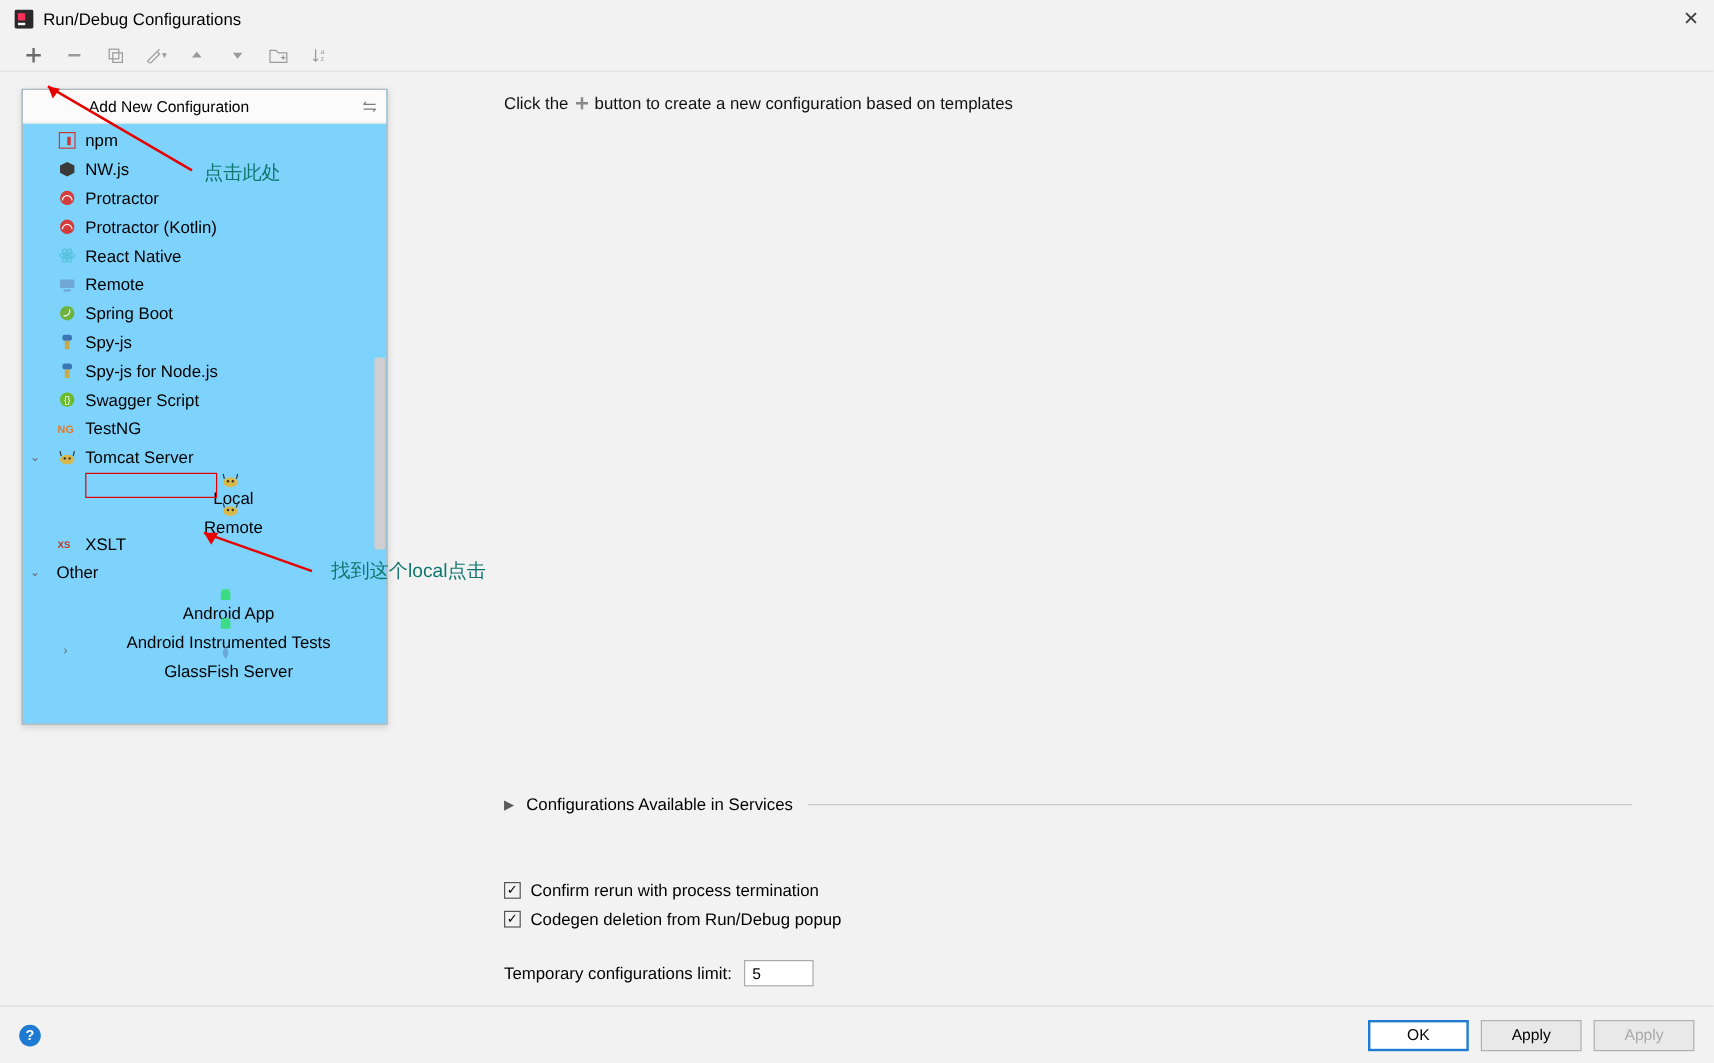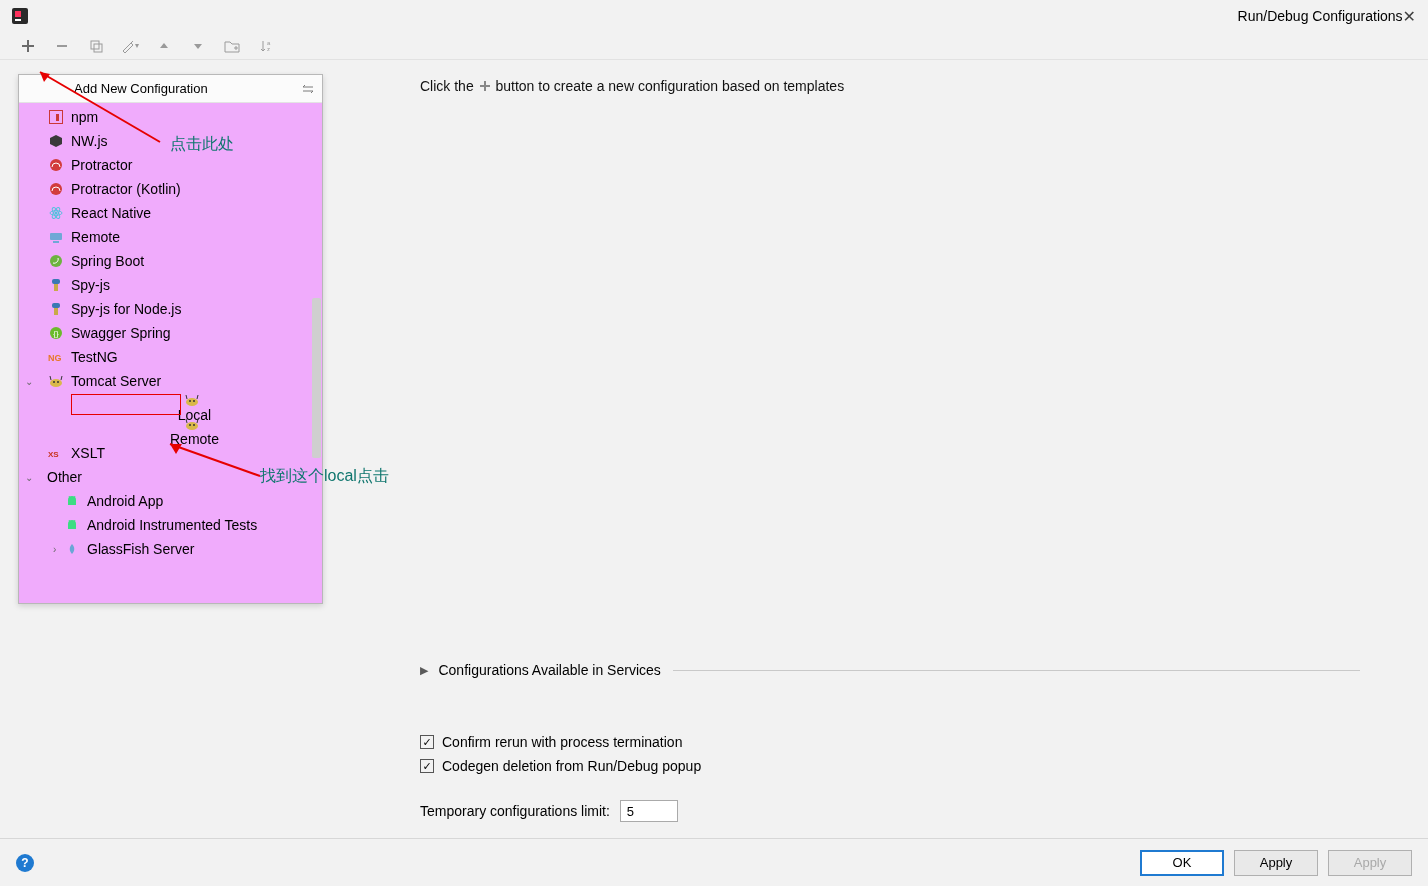--- a/index.html
+++ b/index.html
@@ -1,33 +1,33 @@
 <!DOCTYPE html>
 <html><head>
 <meta charset="utf-8">
 <style>
   * { box-sizing: border-box; }
   html, body { margin: 0; padding: 0; font-family: "Segoe UI", "Microsoft YaHei", Tahoma, sans-serif; font-size: 13px; color: #000; background: #f2f2f2; width: 1428px; height: 886px; overflow: hidden; }
-  .titlebar { height: 32px; display: flex; align-items: center; padding: 0 12px; background: #f2f2f2; text-align: right; }
+  .titlebar { height: 32px; display: flex; align-items: center; padding: 0 12px; background: #f2f2f2; }
   .titlebar .app-icon { width: 16px; height: 16px; margin-right: 8px; display:inline-block; }
   .titlebar .title { flex: 1; font-size: 14px; }
   .titlebar .close { font-size: 16px; cursor: pointer; color:#404040; }
   .toolbar { height: 28px; display: flex; align-items: center; gap: 14px; padding: 0 18px; border-bottom: 1px solid #e2e2e2; }
   .toolbar .tb-btn { width: 20px; height: 20px; display: inline-flex; align-items: center; justify-content: center; color: #8a8a8a; cursor: pointer; }
   .toolbar .tb-btn.add { color: #6b6b6b; }
   .body { display: flex; height: calc(100% - 32px - 28px - 48px); position: relative; }
   .left-col { width: 420px; position: relative; }
   .right-col { flex: 1; padding: 18px 0 10px 0; position: relative; }
-  .dropdown { position: absolute; left: 18px; top: 14px; width: 305px; height: 530px; background: #f0abfc; border: 1px solid #b8b8b8; box-shadow: 0 2px 6px rgba(0,0,0,0.15); overflow: hidden; }
+  .dropdown { position: absolute; left: 18px; top: 14px; width: 305px; height: 530px; background: #7dd3fc; border: 1px solid #b8b8b8; box-shadow: 0 2px 6px rgba(0,0,0,0.15); overflow: hidden; }
   .dropdown-header { height: 28px; display: flex; align-items: center; justify-content: space-between; padding: 0 8px 0 55px; border-bottom: 1px solid #e4e4e4; background: #fbfbfb; font-size: 13px; }
   .dropdown-header .sort { color: #6a6a6a; font-size: 13px; display:inline-flex; flex-direction:column; line-height:6px; }
   .tree { position:relative; overflow-y: auto; height: calc(100% - 28px); padding: 2px 0; }
   .tree-item { display: flex; align-items: center; height: 24px; padding: 0 4px 0 28px; cursor: pointer; font-size: 14px; }
   .tree-item.child { padding-left: 52px; flex-direction: column; }
-  .tree-item.grandchild { padding-left: 44px; }
+  .tree-item.grandchild { padding-left: 44px; flex-direction: column; }
   .tree-item .icon { width: 18px; height: 16px; margin-right: 6px; display: inline-flex; align-items: center; justify-content: center; font-size: 12px; }
   .tree-item .chev { position: absolute; left: 6px; width: 12px; color: #6a6a6a; font-size: 10px; }
   .tree-item-rel { position: relative; }
   .highlight-box { border: 1px solid #e60000; position: absolute; pointer-events: none; }
   .scroll-thumb { position:absolute; right:1px; top:195px; width:9px; height:160px; background:#cfcfcf; border-radius:2px; }
   .annotation { position: absolute; color: #0f766e; font-size: 16px; font-weight: 500; pointer-events:none; }
   .main-hint { font-size: 14px; color: #111; }
   .plus-inline { display: inline-block; width: 14px; height: 14px; vertical-align: -2px; }
   .expander { position: absolute; left: 0; bottom: 160px; display: flex; align-items: center; cursor: pointer; font-size: 14px; }
   .expander .chev { margin-right: 10px; color:#5a5a5a; font-size:11px; }
@@ -204,21 +204,21 @@
             </span>
             <span>Spy-js for Node.js</span>
           </div>
           <div class="tree-item tree-item-rel">
             <span class="icon">
               <svg width="14" height="14">
                 <circle cx="7" cy="7" r="6" fill="#6bbb2b"></circle>
                 <text x="7" y="10" font-size="8" text-anchor="middle" fill="#fff">{}</text>
               </svg>
             </span>
-            <span>Swagger Spring</span>
+            <span>Swagger Script</span>
           </div>
           <div class="tree-item tree-item-rel">
             <span class="icon">
               <svg width="16" height="12">
                 <text x="0" y="10" font-size="9" font-weight="bold" fill="#e67828">NG</text>
               </svg>
             </span>
             <span>TestNG</span>
           </div>
           <div class="tree-item tree-item-rel" style="padding-left: 28px;">
@@ -335,21 +335,21 @@
   </div>
 </div>
 
 <svg style="position:absolute; left:0; top:0; width:1428px; height:886px; pointer-events:none;">
   <line x1="40" y1="72" x2="160" y2="142" stroke="#e60000" stroke-width="2"></line>
   <polygon points="40,72 50,74 44,82" fill="#e60000"></polygon>
   <line x1="170" y1="444" x2="260" y2="476" stroke="#e60000" stroke-width="2"></line>
   <polygon points="170,444 182,444 176,454" fill="#e60000"></polygon>
 </svg>
 <div class="annotation" style="left:170px; top:134px;">点击此处</div>
-<div class="annotation" style="left:260px; top:466px;">找到这个local点击</div>
+<div class="annotation" style="left:276px; top:466px;">找到这个local点击</div>
 
 <div class="footer">
   <span class="help">?</span>
   <div class="btns">
     <button class="btn primary">OK</button>
     <button class="btn">Apply</button>
     <button class="btn disabled">Apply</button>
   </div>
 </div>
 

